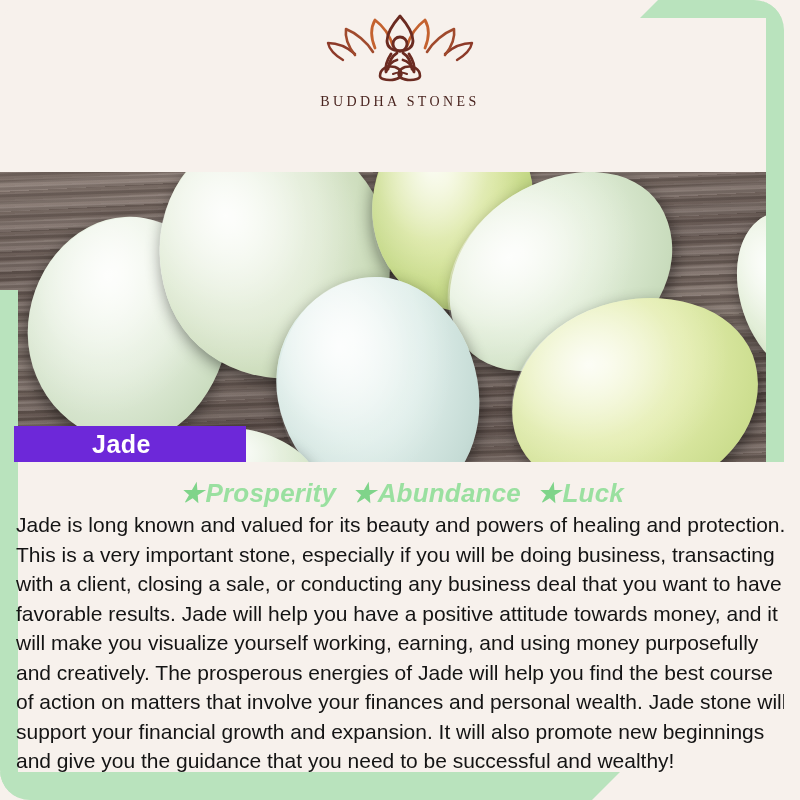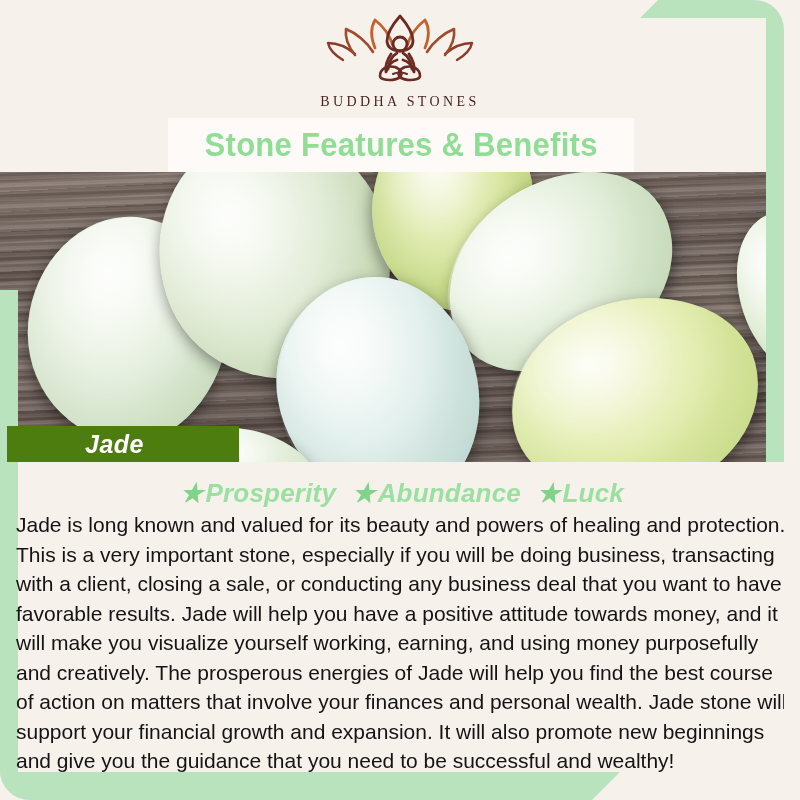--- a/index.html
+++ b/index.html
@@ -173,27 +173,26 @@
   .s8 { 
     left:170px; top:258px; width:150px; height:90px;
     transform:rotate(14deg);
     background:radial-gradient(ellipse at 40% 25%, #eef5e8 0%, #d8e7cc 55%, #bed3af 100%);
     border-radius:50%;
   }
 
   
   .jade-label {
     position:absolute;
-    left:7px; top:426px;
+    left:14px; top:426px;
     width:232px; height:36px;
-    background:#4d7c0f;
+    background:#6d28d9;
     z-index:5;
     display:flex;
     align-items:center;
-    font-style:italic;
   }
   .jade-label span {
     margin-left:78px;
     color:#ffffff;
     font-size:25px;
     font-weight:bold;
     letter-spacing:0.5px;
   }
 
   
@@ -275,23 +274,20 @@
     <div class="stone s4"></div>
     <div class="stone s1"></div>
     <div class="stone s2"></div>
     <div class="stone s3"></div>
     <div class="stone s7"></div>
     <div class="stone s5"></div>
     <div class="stone s6"></div>
     <div class="stone s8"></div>
   </div>
 
-  <div class="title-card">
-    <div class="title-text">Stone Features &amp; Benefits</div>
-  </div>
 
   <div class="jade-label">
     <span>Jade</span>
   </div>
 
   <div class="body-panel"></div>
 
   <div class="benefits">
     <span class="star">★</span><span class="b-word">Prosperity</span><span class="star">★</span><span class="b-word">Abundance</span><span class="star">★</span><span class="b-word">Luck</span>
   </div>

